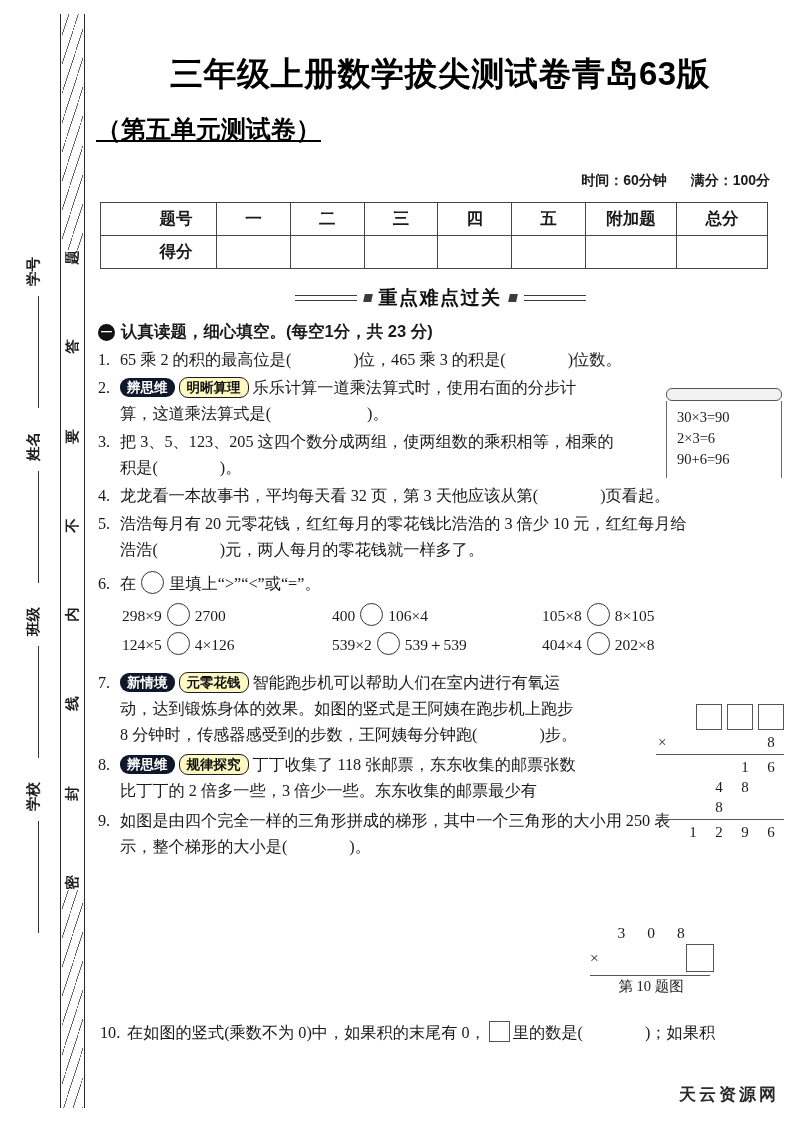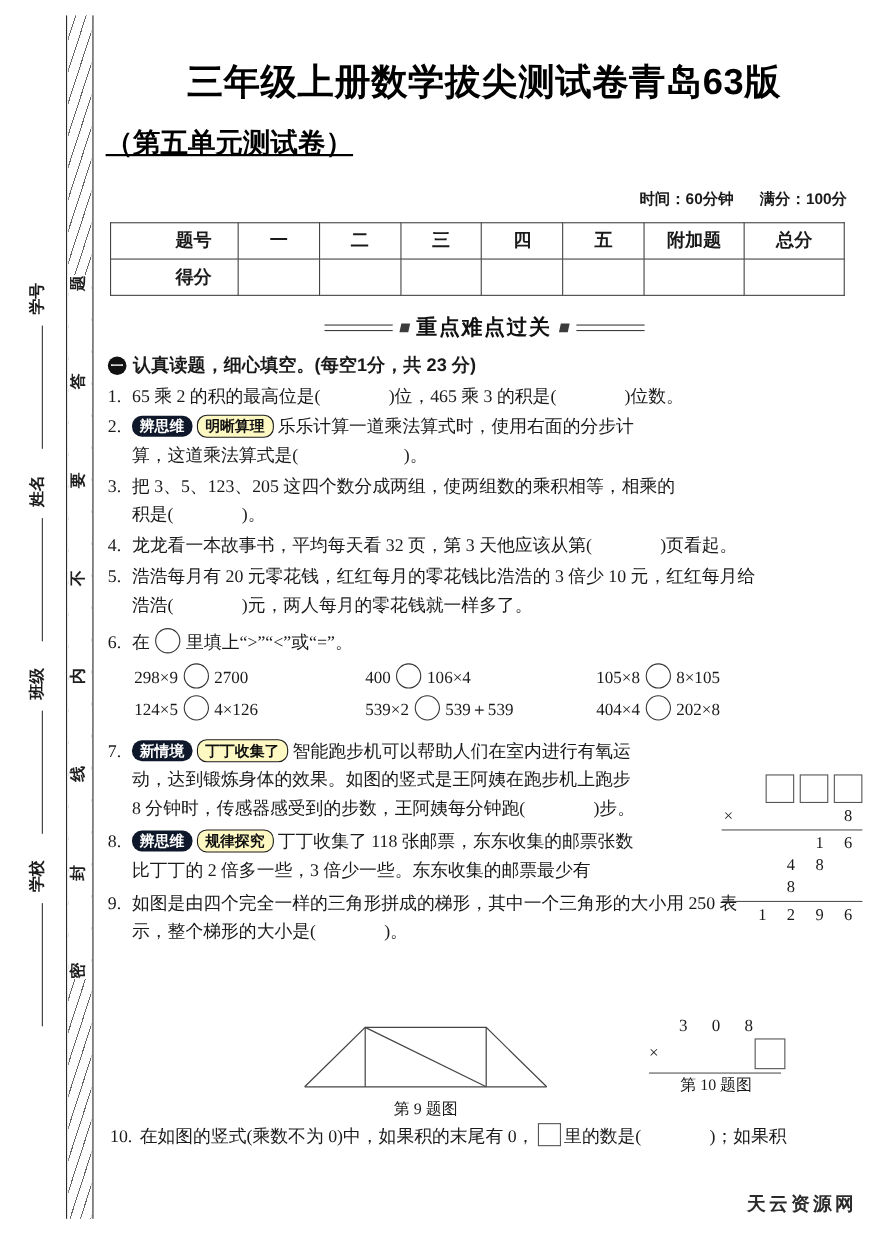--- a/index.html
+++ b/index.html
@@ -321,21 +321,21 @@
     <div class="cmp-row">
       <span class="cell"><span>124×5</span><span class="circ"></span><span>4×126</span></span>
       <span class="cell"><span>539×2</span><span class="circ"></span><span>539＋539</span></span>
       <span class="cell"><span>404×4</span><span class="circ"></span><span>202×8</span></span>
     </div>
 
     <div class="q" style="margin-top:14px;width:565px">
       <span class="no">7.</span>
       <span class="body">
         <span class="ln">
-          <span class="tag dark">新情境</span><span class="tag outline">丁丁收集了</span><span>智能跑步机可以帮助人们在室内进行有氧运</span>
+          <span class="tag dark">新情境</span><span class="tag outline">元零花钱</span><span>智能跑步机可以帮助人们在室内进行有氧运</span>
         </span>
         <span class="ln">动，达到锻炼身体的效果。如图的竖式是王阿姨在跑步机上跑步</span>
         <span class="ln">
           <span>8 分钟时，传感器感受到的步数，王阿姨每分钟跑(</span><span class="blank"></span><span>)步。</span>
         </span>
       </span>
     </div>
 
     <div class="q" style="margin-top:4px;width:560px">
       <span class="no">8.</span>
@@ -357,20 +357,28 @@
       </span>
     </div>
 
     <div class="q" style="position:absolute;top:1018px;left:2px;width:680px">
       <span class="no" style="width:27px">10.</span>
       <span class="body">
         <span>在如图的竖式(乘数不为 0)中，如果积的末尾有 0，</span><span class="inline-box"></span><span>里的数是(</span><span class="blank"></span><span>)；如果积</span>
       </span>
     </div>
 
+    <div class="scroll">
+      <div class="bar"></div>
+      <div class="sheet">
+        <div class="eq">30×3=90</div>
+        <div class="eq">2×3=6</div>
+        <div class="eq">90+6=96</div>
+      </div>
+    </div>
 
     <div class="vmul rel">
       <div class="boxrow">
         <span class="bx"></span>
         <span class="bx"></span>
         <span class="bx"></span>
       </div>
       <div class="lnrow rel">
         <span class="op">×</span>
         <span class="dig"></span>
@@ -392,32 +400,20 @@
       </div>
       <div class="hr"></div>
       <div class="lnrow">
         <span class="dig">1</span>
         <span class="dig">2</span>
         <span class="dig">9</span>
         <span class="dig">6</span>
       </div>
     </div>
 
-    <div class="fig9">
-      <svg width="230" height="62" viewBox="0 0 230 62">
-        <g stroke="#444" stroke-width="1.1" fill="none">
-          <path d="M5 58 L225 58"></path>
-          <path d="M5 58 L60 4 L170 4 L225 58"></path>
-          <path d="M60 4 L60 58"></path>
-          <path d="M170 4 L170 58"></path>
-          <path d="M60 4 L170 58"></path>
-        </g>
-      </svg>
-      <div class="cap">第 9 题图</div>
-    </div>
 
     <div class="fig10">
       <div class="row">
         <span>3</span>
         <span>0</span>
         <span>8</span>
       </div>
       <div style="display:flex;align-items:center;justify-content:flex-start;padding-left:14px;margin-top:2px">
         <span>×</span>
         <span style="flex:1"></span>

